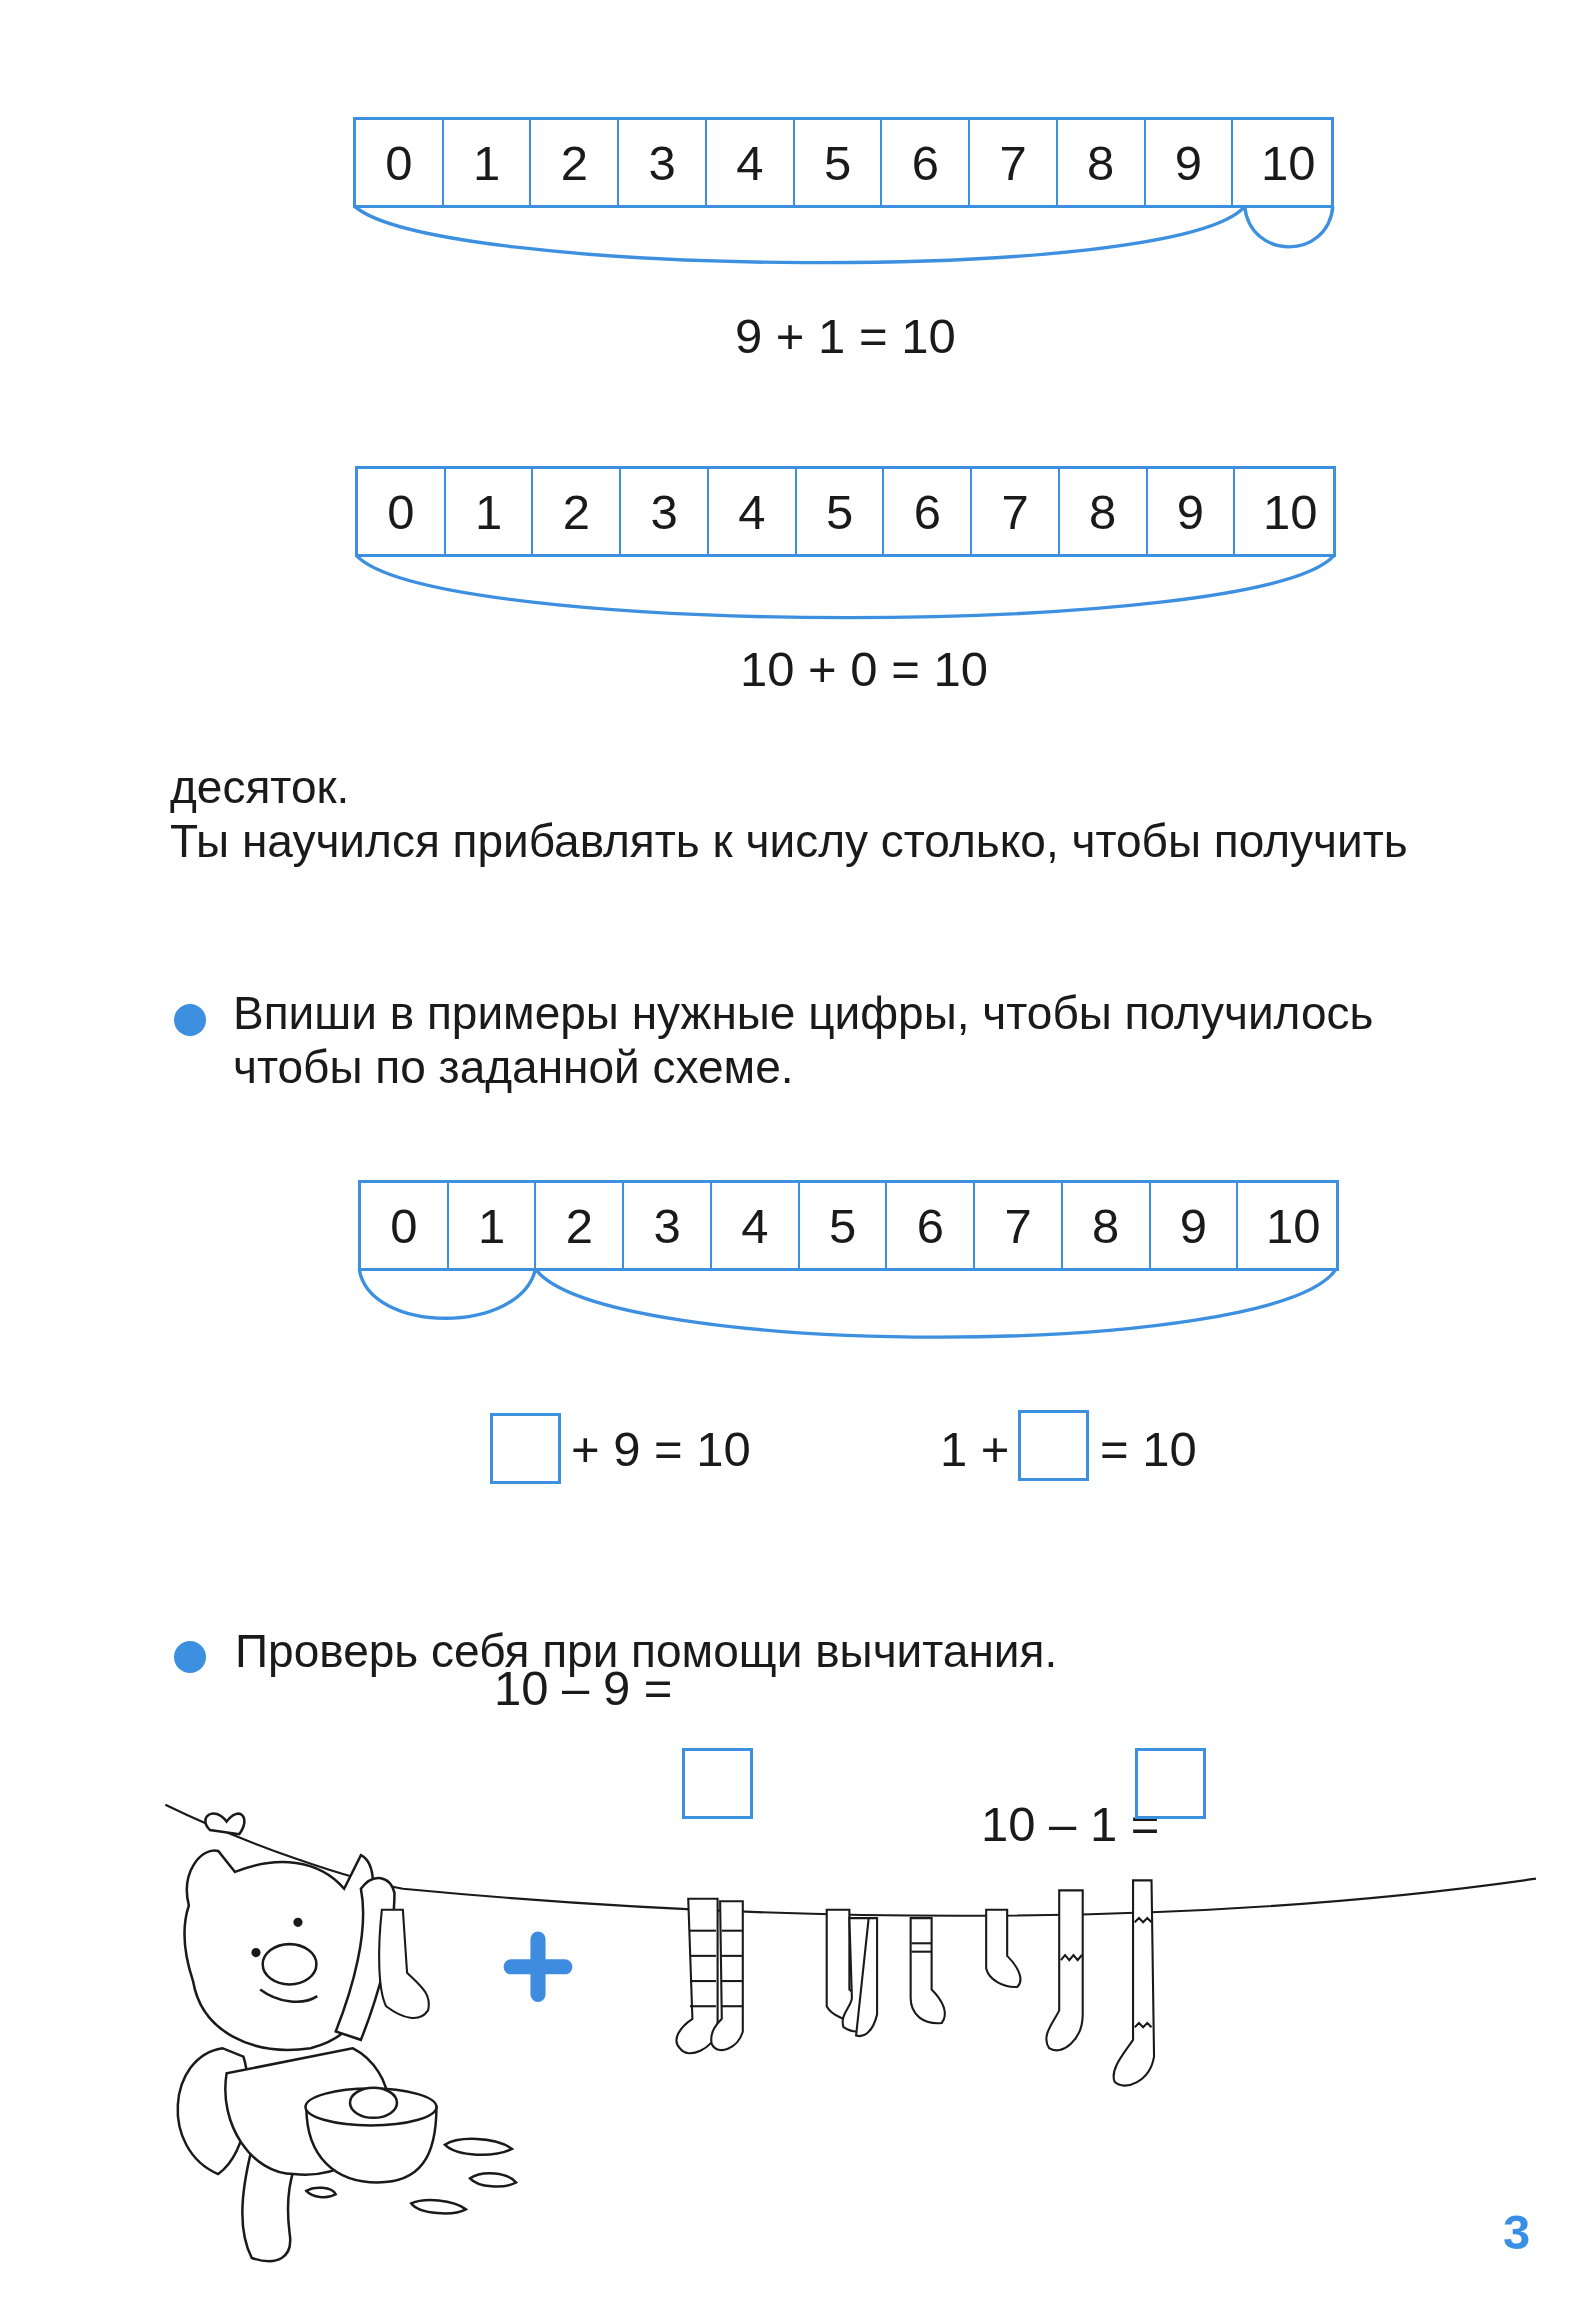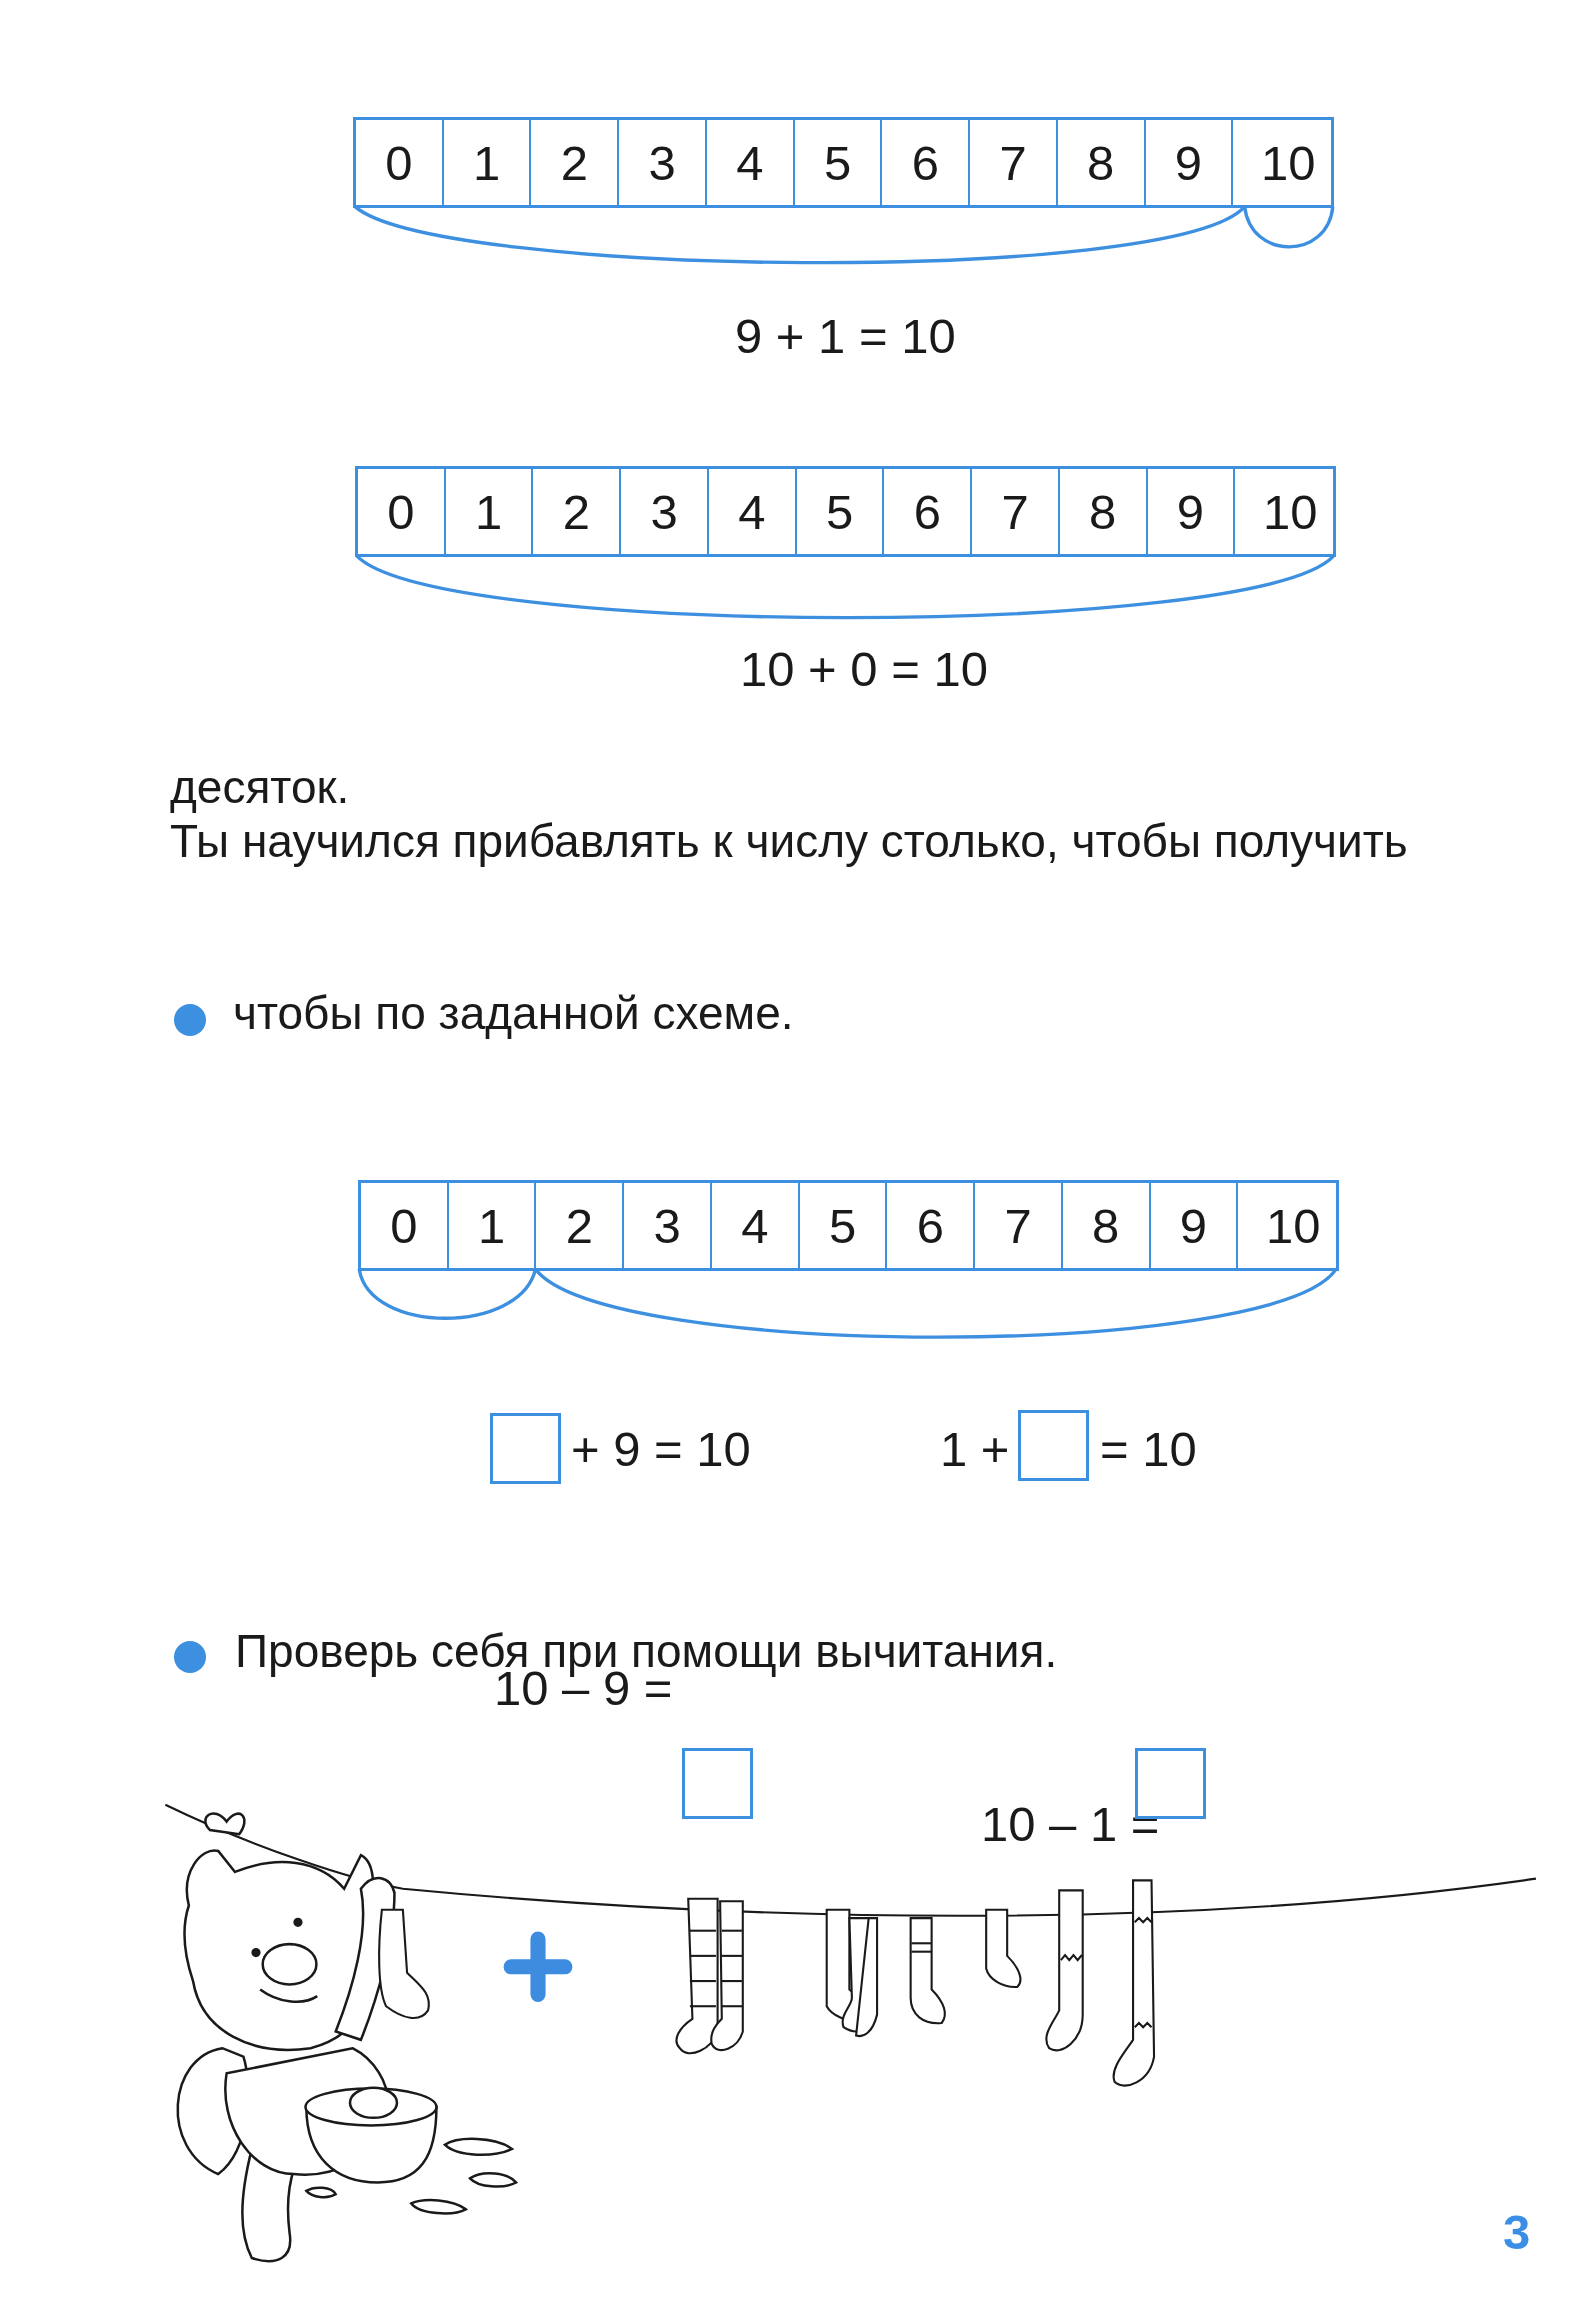--- a/index.html
+++ b/index.html
@@ -56,20 +56,21 @@
 </svg>
 <div class="eq" style="left:732px; top:645px;margin-left:8px;">10 + 0 = 10</div>
 
 <div class="para" style="left:170px; top:760px; width:1377px;">
   <div>десяток.</div>
   <div>Ты научился прибавлять к числу столько, чтобы получить</div>
 </div>
 
 <div class="bullet" style="left:174px; top:1004px;"></div>
 <div class="para" style="left:233px; top:986px; width:1318px;">
+  <div>Впиши в примеры нужные цифры, чтобы получилось</div>
   <div>чтобы по заданной схеме.</div>
 </div>
 
 <div class="numline" style="left:358px; top:1180px; width:981px; height:91px;">
   <div class="cell">0</div>
   <div class="cell">1</div>
   <div class="cell">2</div>
   <div class="cell">3</div>
   <div class="cell">4</div>
   <div class="cell">5</div>

